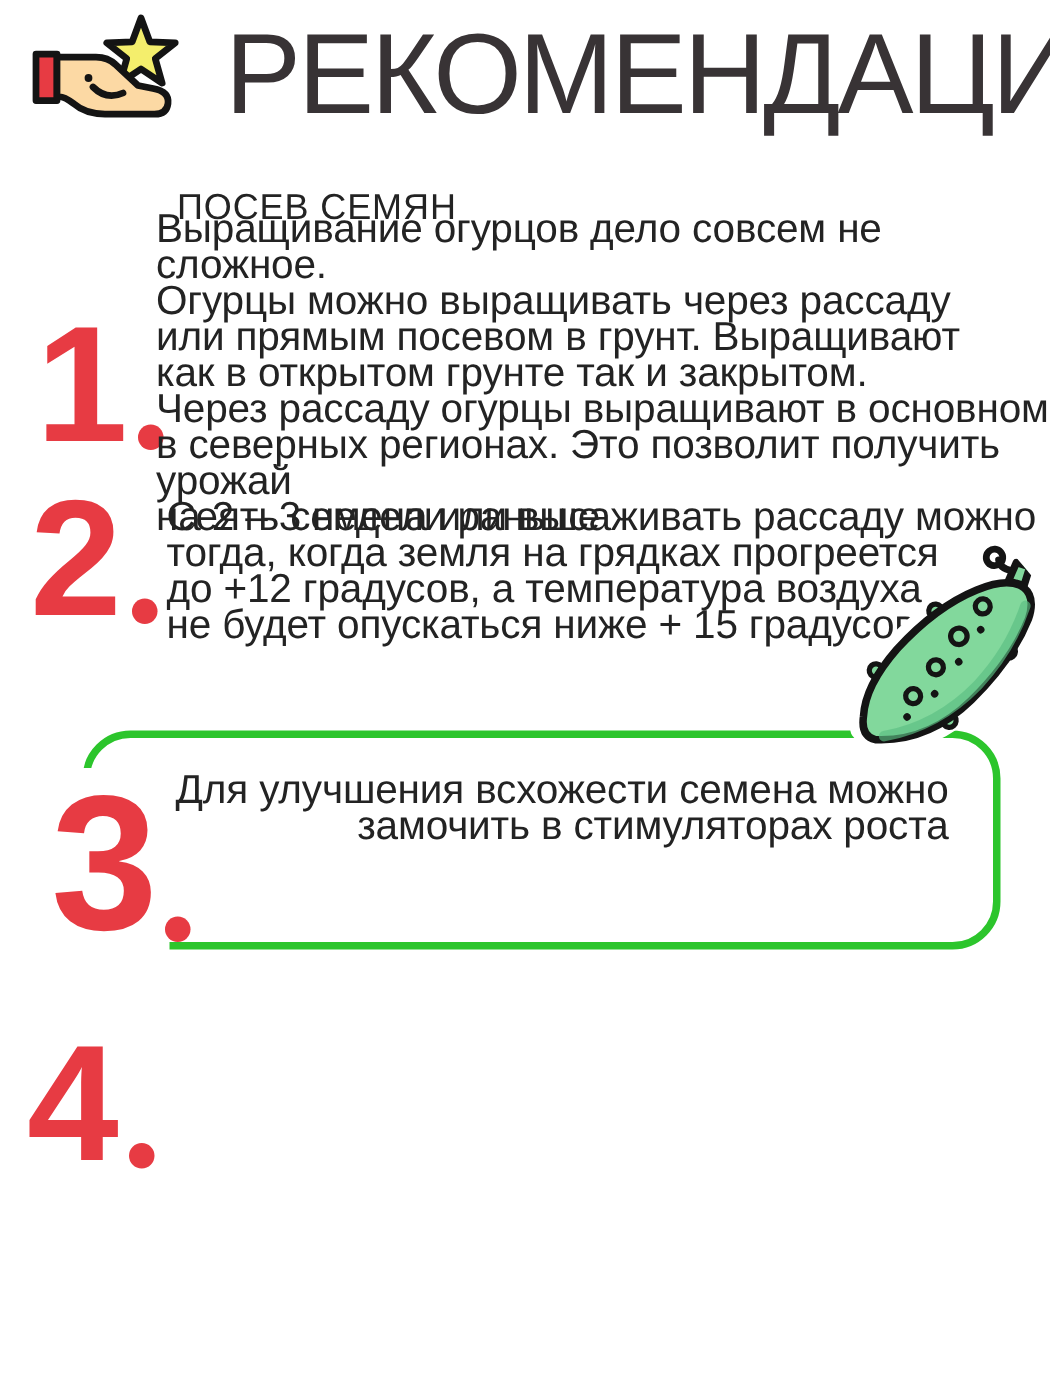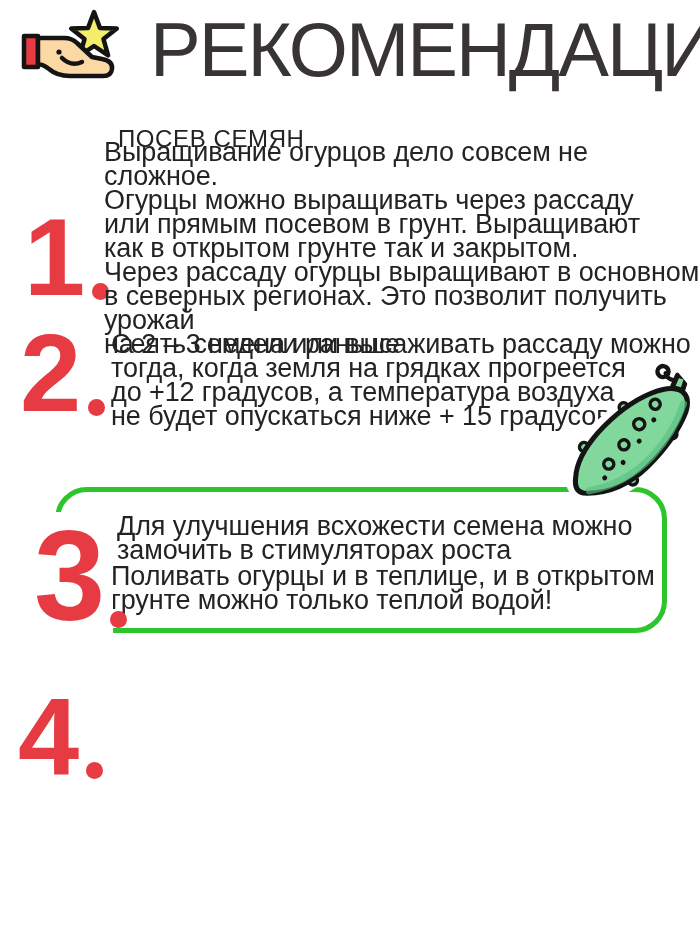--- a/index.html
+++ b/index.html
@@ -24,21 +24,21 @@
   .bignum .dot{position:absolute;width:17px;height:17px;border-radius:50%;
                background:var(--red);right:-26px;bottom:12px;}
   .n1{left:24px;top:202px;font-size:110px;}
   .n2{left:20px;top:318px;font-size:110px;}
   .n3{left:24px;top:512px;font-size:128px;background:#fff;padding:0 10px;z-index:3;}
   .n3 .dot{right:-14px;}
   .n4{left:18px;top:681px;font-size:110px;}
 
   .recbox{position:absolute;left:55px;top:487px;width:602px;height:136px;
           border:5px solid var(--green);border-radius:32px;z-index:1;}
-  .tip1{left:117px;top:514px;z-index:2;}
+  .tip1{left:117px;top:514px;z-index:2;text-align:right;}
   .tip2{left:111px;top:564px;z-index:2;}
 
   .hd1{left:106px;top:113px;}
   .bd1{left:104px;top:140px;}
   .bd2{left:111px;top:332px;}
   .hdrec{left:114px;top:450px;}
   .hd4{left:107px;top:666px;}
   .bd4{left:103px;top:697px;}
 
   .cucumber{position:absolute;left:552px;top:400px;width:160px;height:84px;
@@ -99,22 +99,20 @@
 до +12 градусов, а температура воздуха
 не будет опускаться ниже + 15 градусов</p>
 
   <div class="recbox"></div>
   <div class="bignum n3">
     <span>3</span>
     <i class="dot"></i>
   </div>
   <p class="body tip1">Для улучшения всхожести семена можно
 замочить в стимуляторах роста</p>
-  <p class="body tip2">Поливать огурцы и в теплице, и в открытом
-грунте можно только теплой водой!</p>
 
   <div class="cucumber">
     <svg viewBox="0 0 160 84" width="160" height="84">
       <path class="halo" d="M10 50 Q4 42 14 33 Q28 18 60 13 Q98 8 126 17 Q148 24 151 36 Q153 46 140 54 Q114 68 76 71 Q36 74 10 50 Z"></path>
       <circle class="ck-thin" cx="40" cy="15" r="4.5"></circle>
       <circle class="ck-thin" cx="96" cy="10" r="4.5"></circle>
       <circle class="ck-thin" cx="56" cy="72" r="4.5"></circle>
       <circle class="ck-thin" cx="116" cy="62" r="4.5"></circle>
       <circle class="ck-thin" cx="148" cy="30" r="4.5"></circle>
       <path class="ck" d="M146 26 L158 20 L163 28 L152 35 Z"></path>

